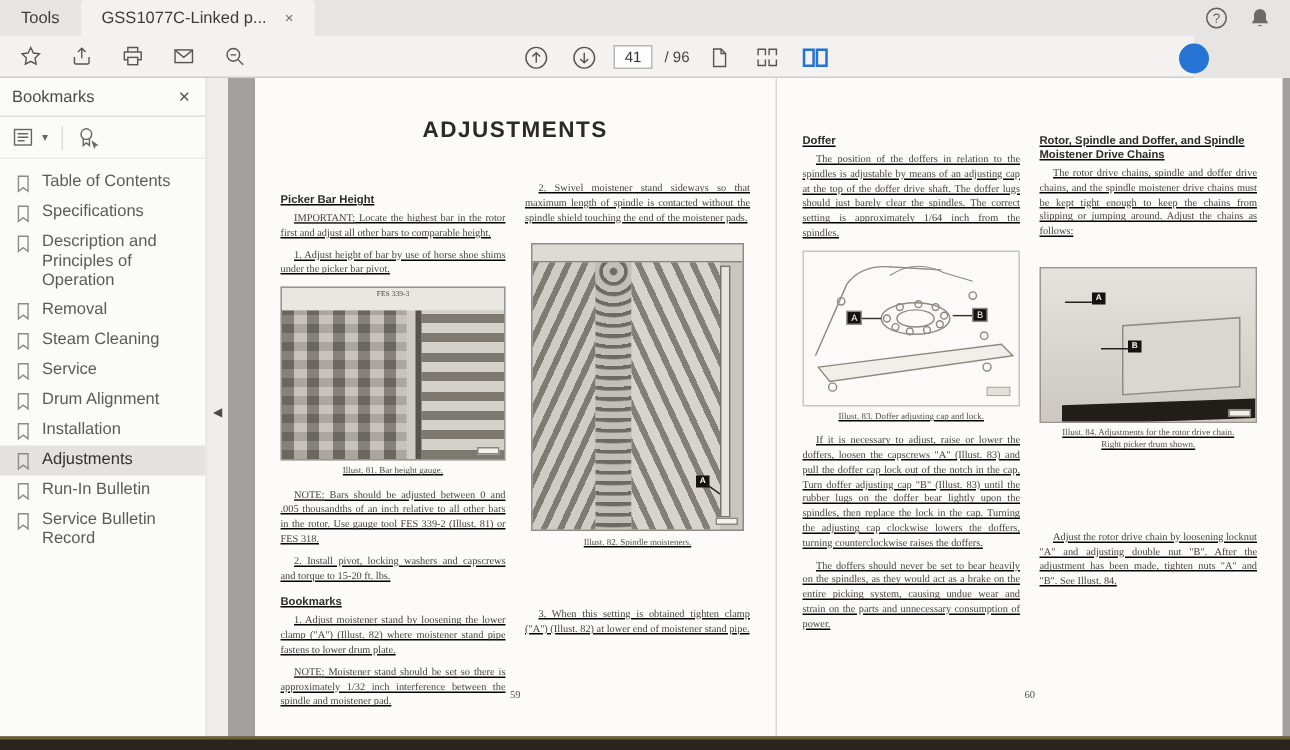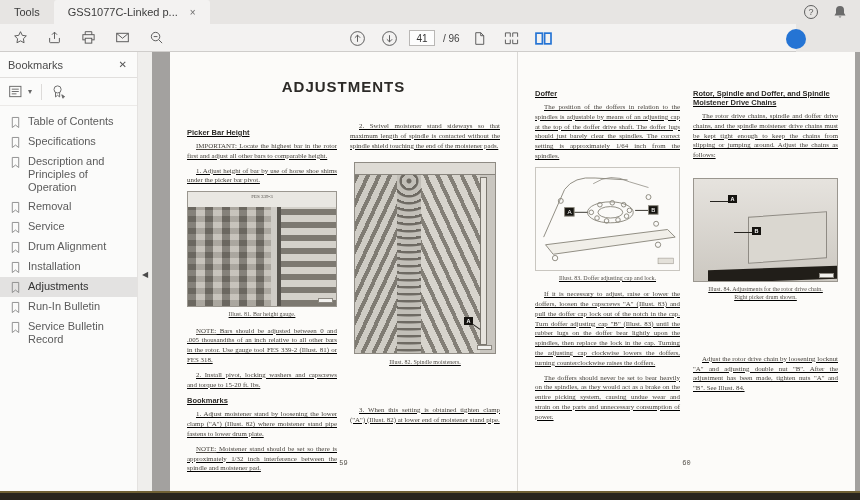--- a/index.html
+++ b/index.html
@@ -46,21 +46,21 @@
   .page-right { left:366px; width:337px; }
   .doc-title { text-align:center; font-size:15px; font-weight:bold; letter-spacing:1px; color:#2c2a27; margin-top:26px; font-family:"Liberation Sans",sans-serif; }
   .cols { display:flex; gap:13px; padding:0 17px; margin-top:26px; }
   .page-right .cols { margin-top:30px; }
   .pcol { width:152px;text-decoration:underline; }
   .page-right .pcol { width:150px; }
   .p-head { font-size:7.5px; font-weight:bold; color:#2e2c29; font-family:"Liberation Sans",sans-serif; margin:7px 0 4px; }
   .bp { font-size:6.9px; line-height:1.42; color:#46423c; font-family:"Liberation Serif",serif; text-align:justify; text-indent:9px; margin-bottom:5px; }
   .bp .u { text-decoration:underline; }
   .fig-cap { font-size:6px; color:#524e48; font-family:"Liberation Serif",serif; text-align:center; margin:3px 0 7px; line-height:1.4; }
-  .pg-num { position:absolute; bottom:24px; left:0; right:0; text-align:center; font-size:7px; color:#54504a; font-family:Liberation Mono, monospace; }
+  .pg-num { position:absolute; bottom:24px; left:0; right:0; text-align:center; font-size:7px; color:#54504a; font-family:Liberation Serif, serif; }
 
   
   .fig { position:relative; margin:6px 0 3px; overflow:hidden; }
   .tagw { position:absolute; right:3px; bottom:3px; width:15px; height:5px; background:#f2f1ee; border:0.5px solid #8b8780; }
   .lblbox { position:absolute; width:9px; height:8px; background:#15130f; color:#fff; font-size:5.5px; font-weight:bold; text-align:center; line-height:8px; font-family:"Liberation Sans",sans-serif; }
 
   .fig81 { height:116px; background:#cfccc6; border:1px solid #9a968f; }
   .fig81-top { position:absolute; left:0; right:0; top:0; height:15px; background:#e9e7e2; font-size:5px; color:#4c4944; text-align:center; padding-top:2px; font-family:"Liberation Serif",serif; }
   .fig81-left { position:absolute; left:0; top:15px; bottom:0; width:56%;
     background-image:repeating-linear-gradient(90deg, rgba(55,52,46,.40) 0 8px, rgba(226,222,215,.35) 8px 17px),
@@ -225,20 +225,26 @@
         <span>Description and Principles of Operation</span>
       </div>
 
       <div class="sb-item">
         <svg viewBox="0 0 12 14" width="11" height="13" fill="none" stroke="#8a8a8a">
           <path d="M2.5 1.5h7v11L6 9.8l-3.5 2.7z"></path>
         </svg>
         <span>Removal</span>
       </div>
 
+      <div class="sb-item">
+        <svg viewBox="0 0 12 14" width="11" height="13" fill="none" stroke="#8a8a8a">
+          <path d="M2.5 1.5h7v11L6 9.8l-3.5 2.7z"></path>
+        </svg>
+        <span>Steam Cleaning</span>
+      </div>
 
       <div class="sb-item">
         <svg viewBox="0 0 12 14" width="11" height="13" fill="none" stroke="#8a8a8a">
           <path d="M2.5 1.5h7v11L6 9.8l-3.5 2.7z"></path>
         </svg>
         <span>Service</span>
       </div>
 
       <div class="sb-item">
         <svg viewBox="0 0 12 14" width="11" height="13" fill="none" stroke="#8a8a8a">

